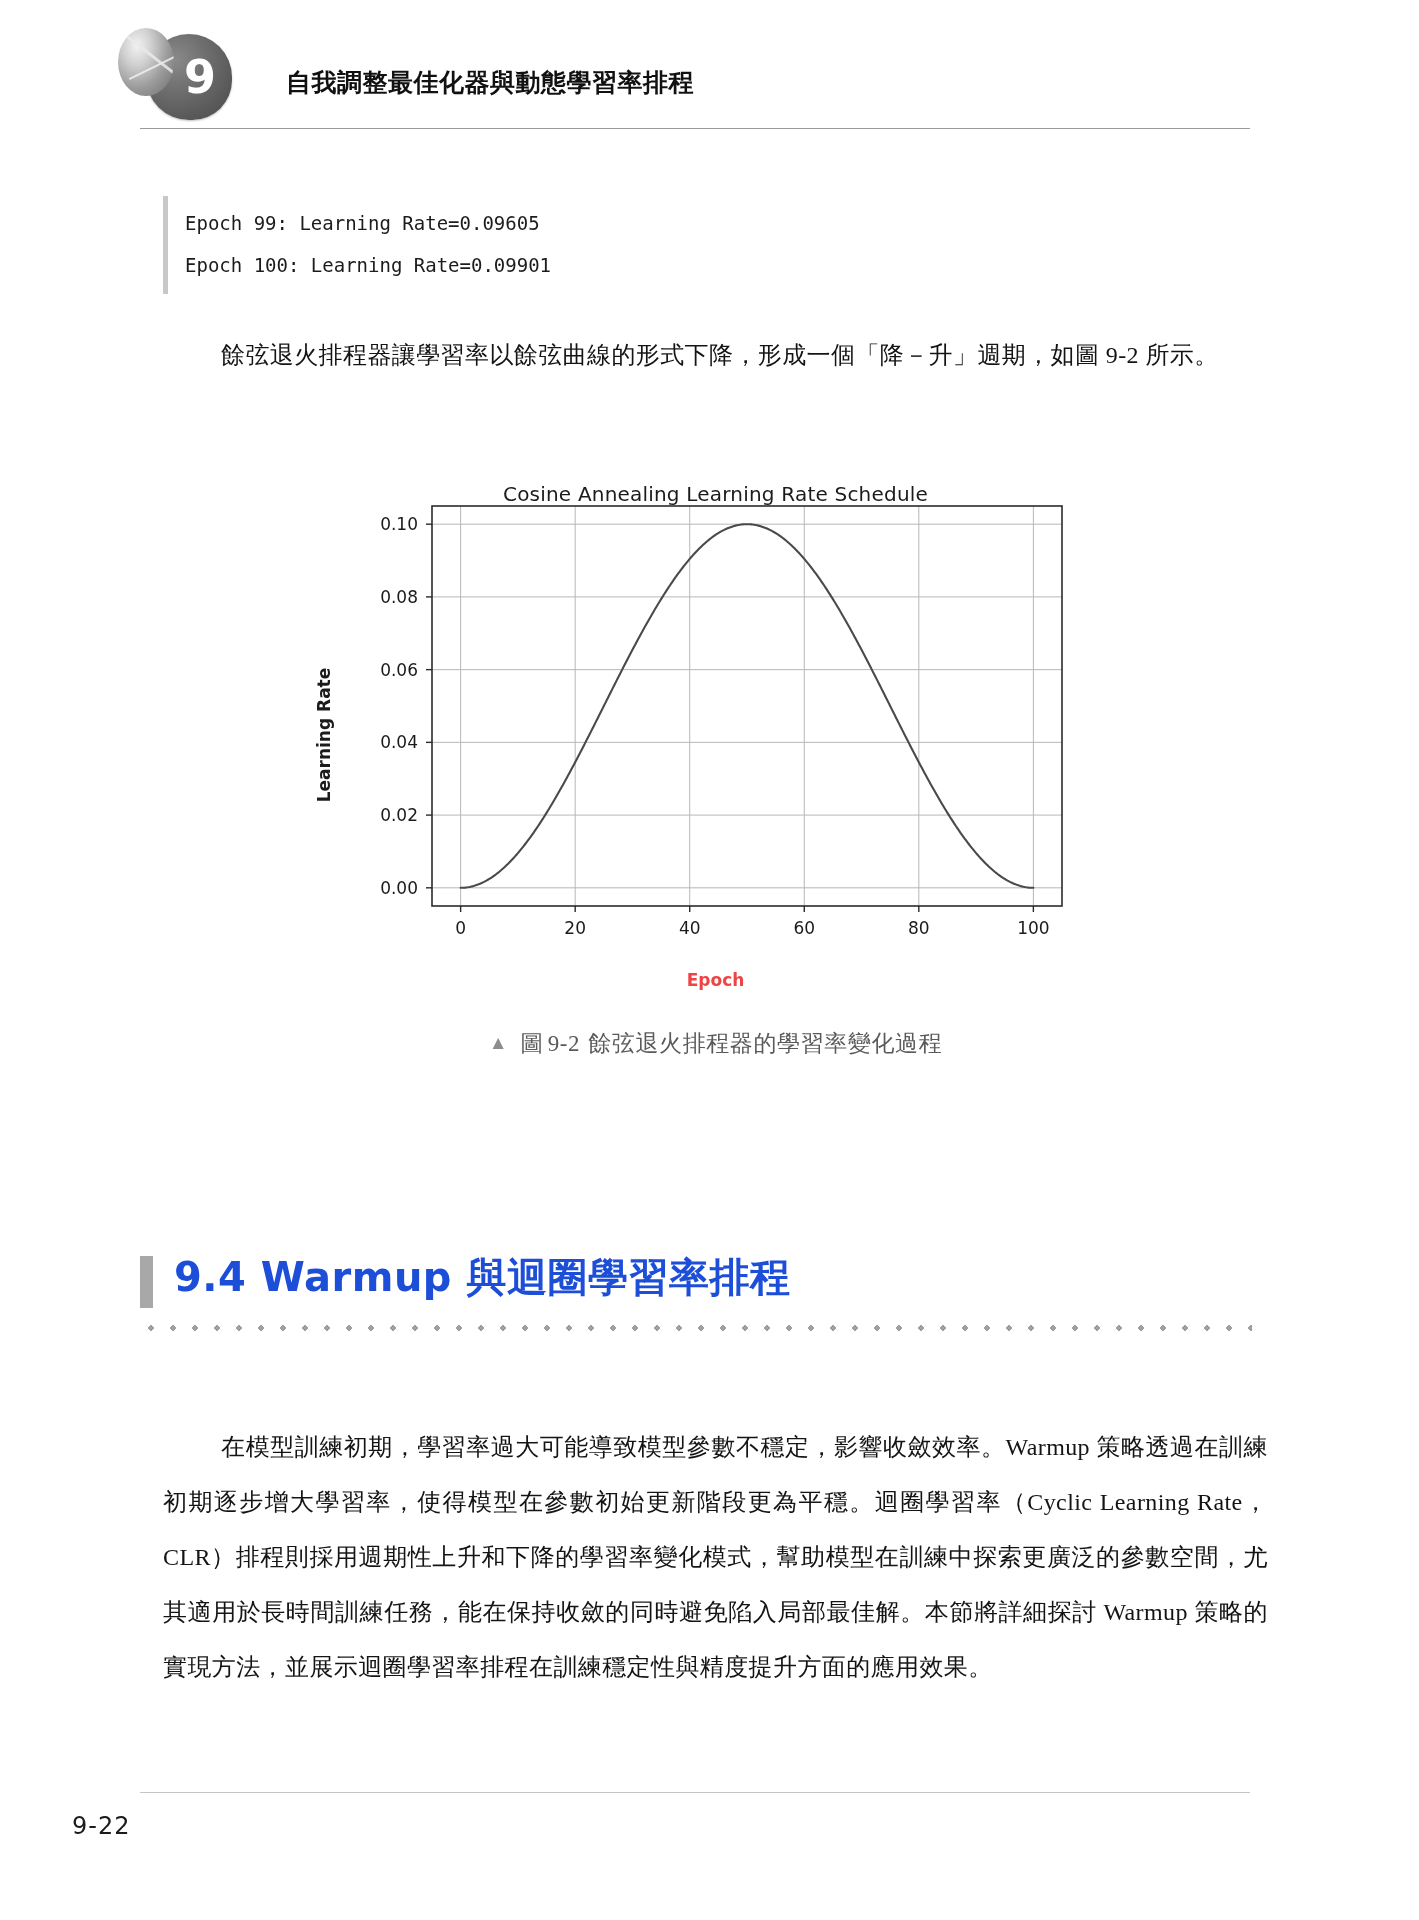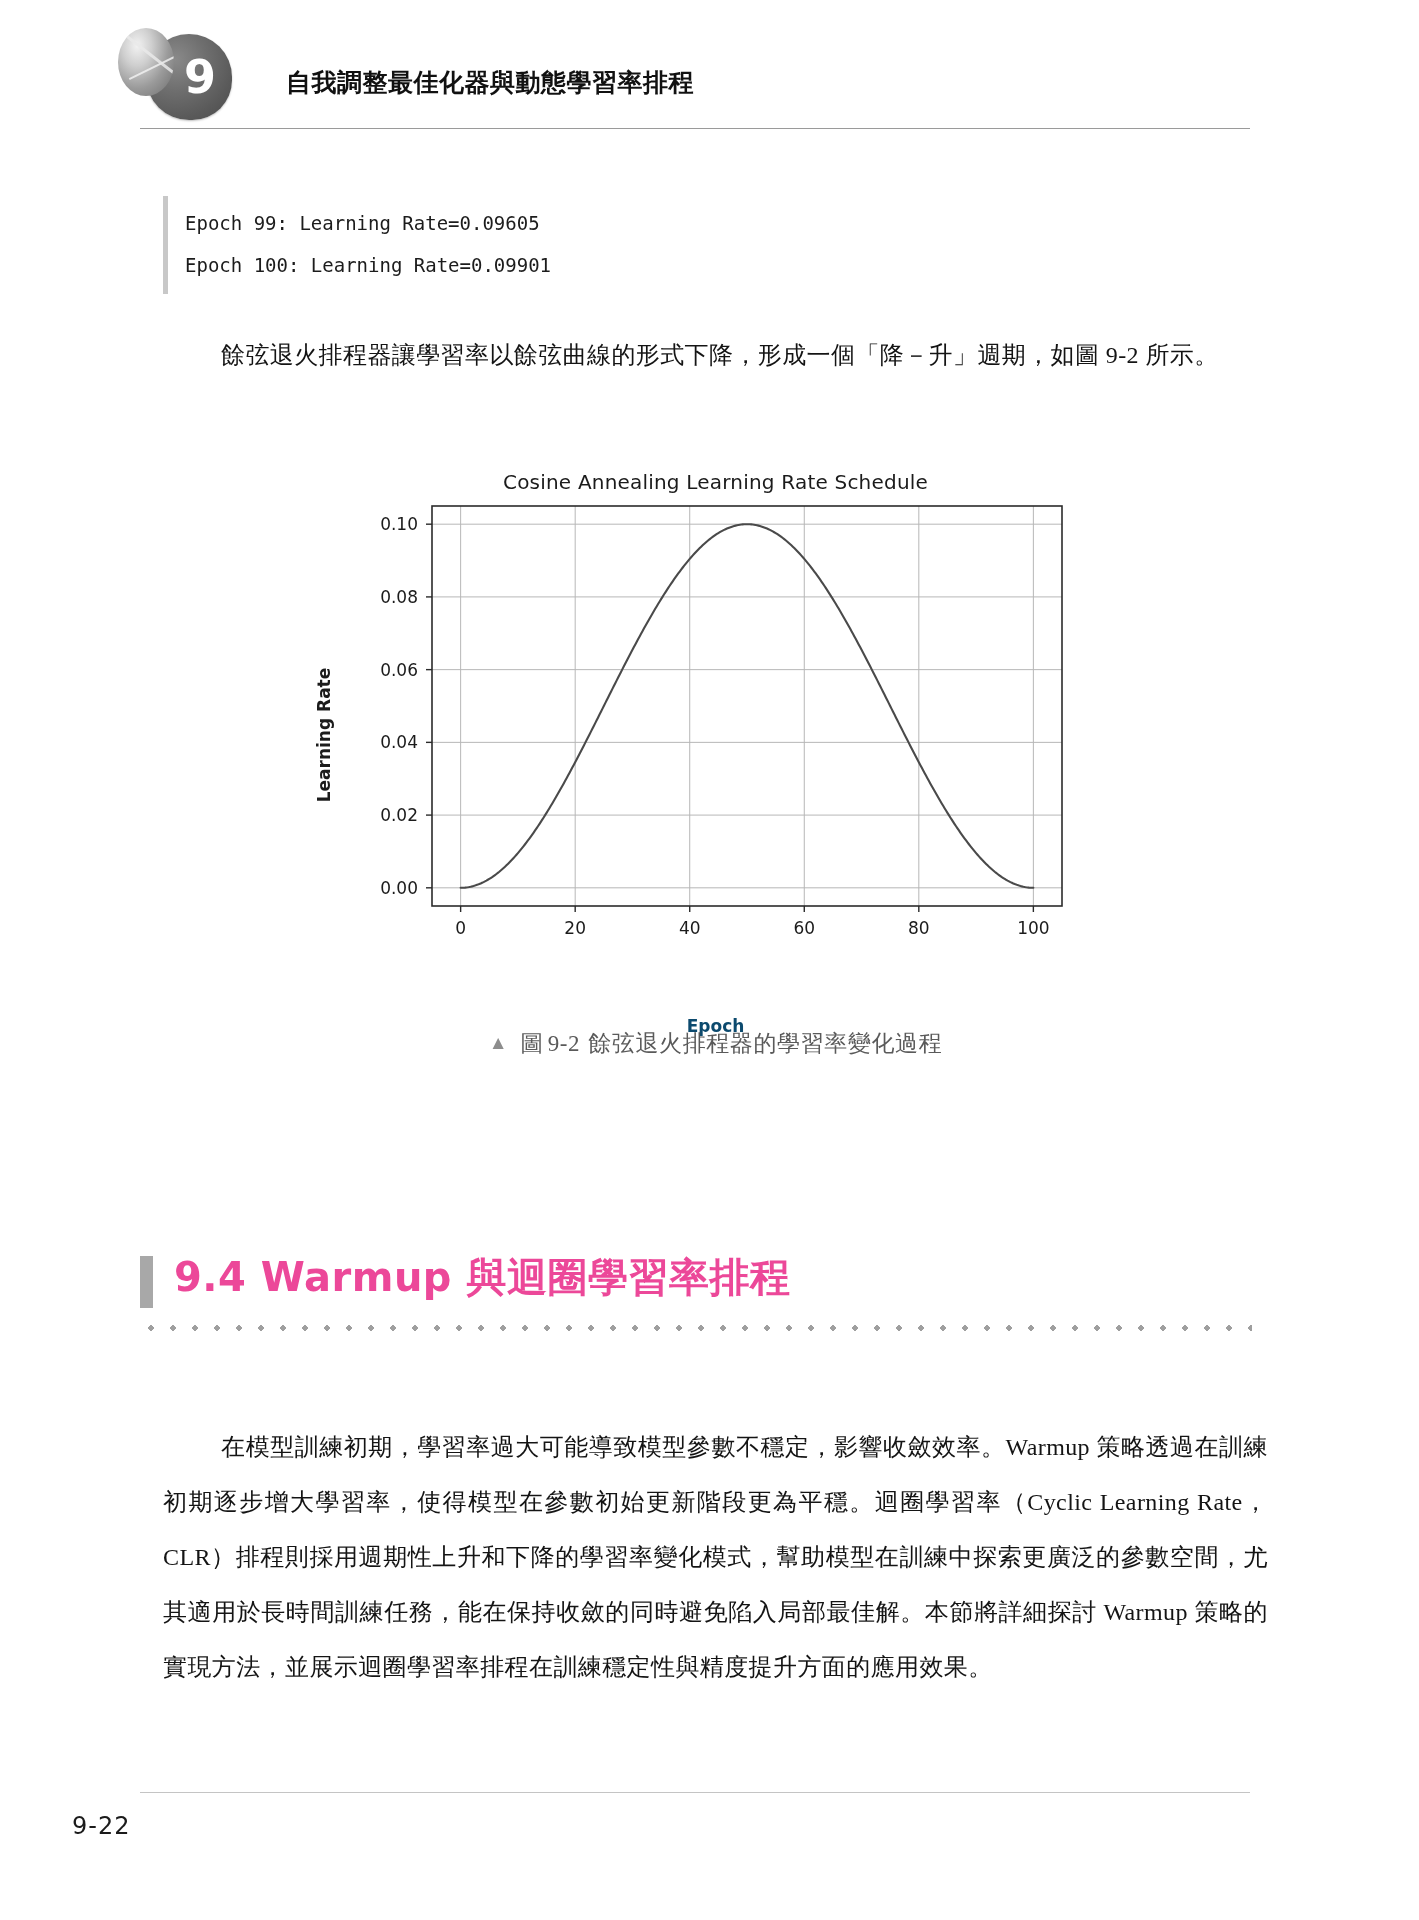--- a/index.html
+++ b/index.html
@@ -169,21 +169,21 @@
   }
   .chart-wrap {
     position: relative;
     width: 760px;
     height: 540px;
     margin: 0 auto;
   }
   .chart-title {
     position: absolute;
     left: 0;
-    top: 0;
+    top: 12px;
     width: 760px;
     text-align: center;
     font-family: "DejaVu Sans", sans-serif;
     font-size: 20px;
     color: #1b1b1b;
     letter-spacing: .2px;
   }
   .ylabel {
     position: absolute;
     left: -12px;
@@ -198,22 +198,21 @@
   }
   .xlabel {
     position: absolute;
     left: 0;
     top: 500px;
     width: 760px;
     text-align: center;
     font-family: "DejaVu Sans", sans-serif;
     font-size: 17px;
     font-weight: 600;
-    color: #0c4a6e;
-    margin-top: 46px;
+    color: #ef4444;
   }
   .plot-svg {
     position: absolute;
     left: 0;
     top: 26px;
   }
   .tick-text {
     font-family: "DejaVu Sans", sans-serif;
     font-size: 17px;
     fill: #1b1b1b;
@@ -254,21 +253,21 @@
     height: 52px;
     background: #a8a8a8;
   }
   .sec-title {
     position: absolute;
     left: 34px;
     top: -2px;
     font-family: "DejaVu Sans", sans-serif;
     font-size: 40px;
     font-weight: 700;
-    color: #ec4899;
+    color: #1d4ed8;
     letter-spacing: .5px;
     white-space: nowrap;
   }
   .dot-rule {
     position: absolute;
     left: 0;
     top: 72px;
     width: 1112px;
     height: 8px;
     background-image: radial-gradient(circle, #9f9f9f 2.6px, transparent 2.8px);

